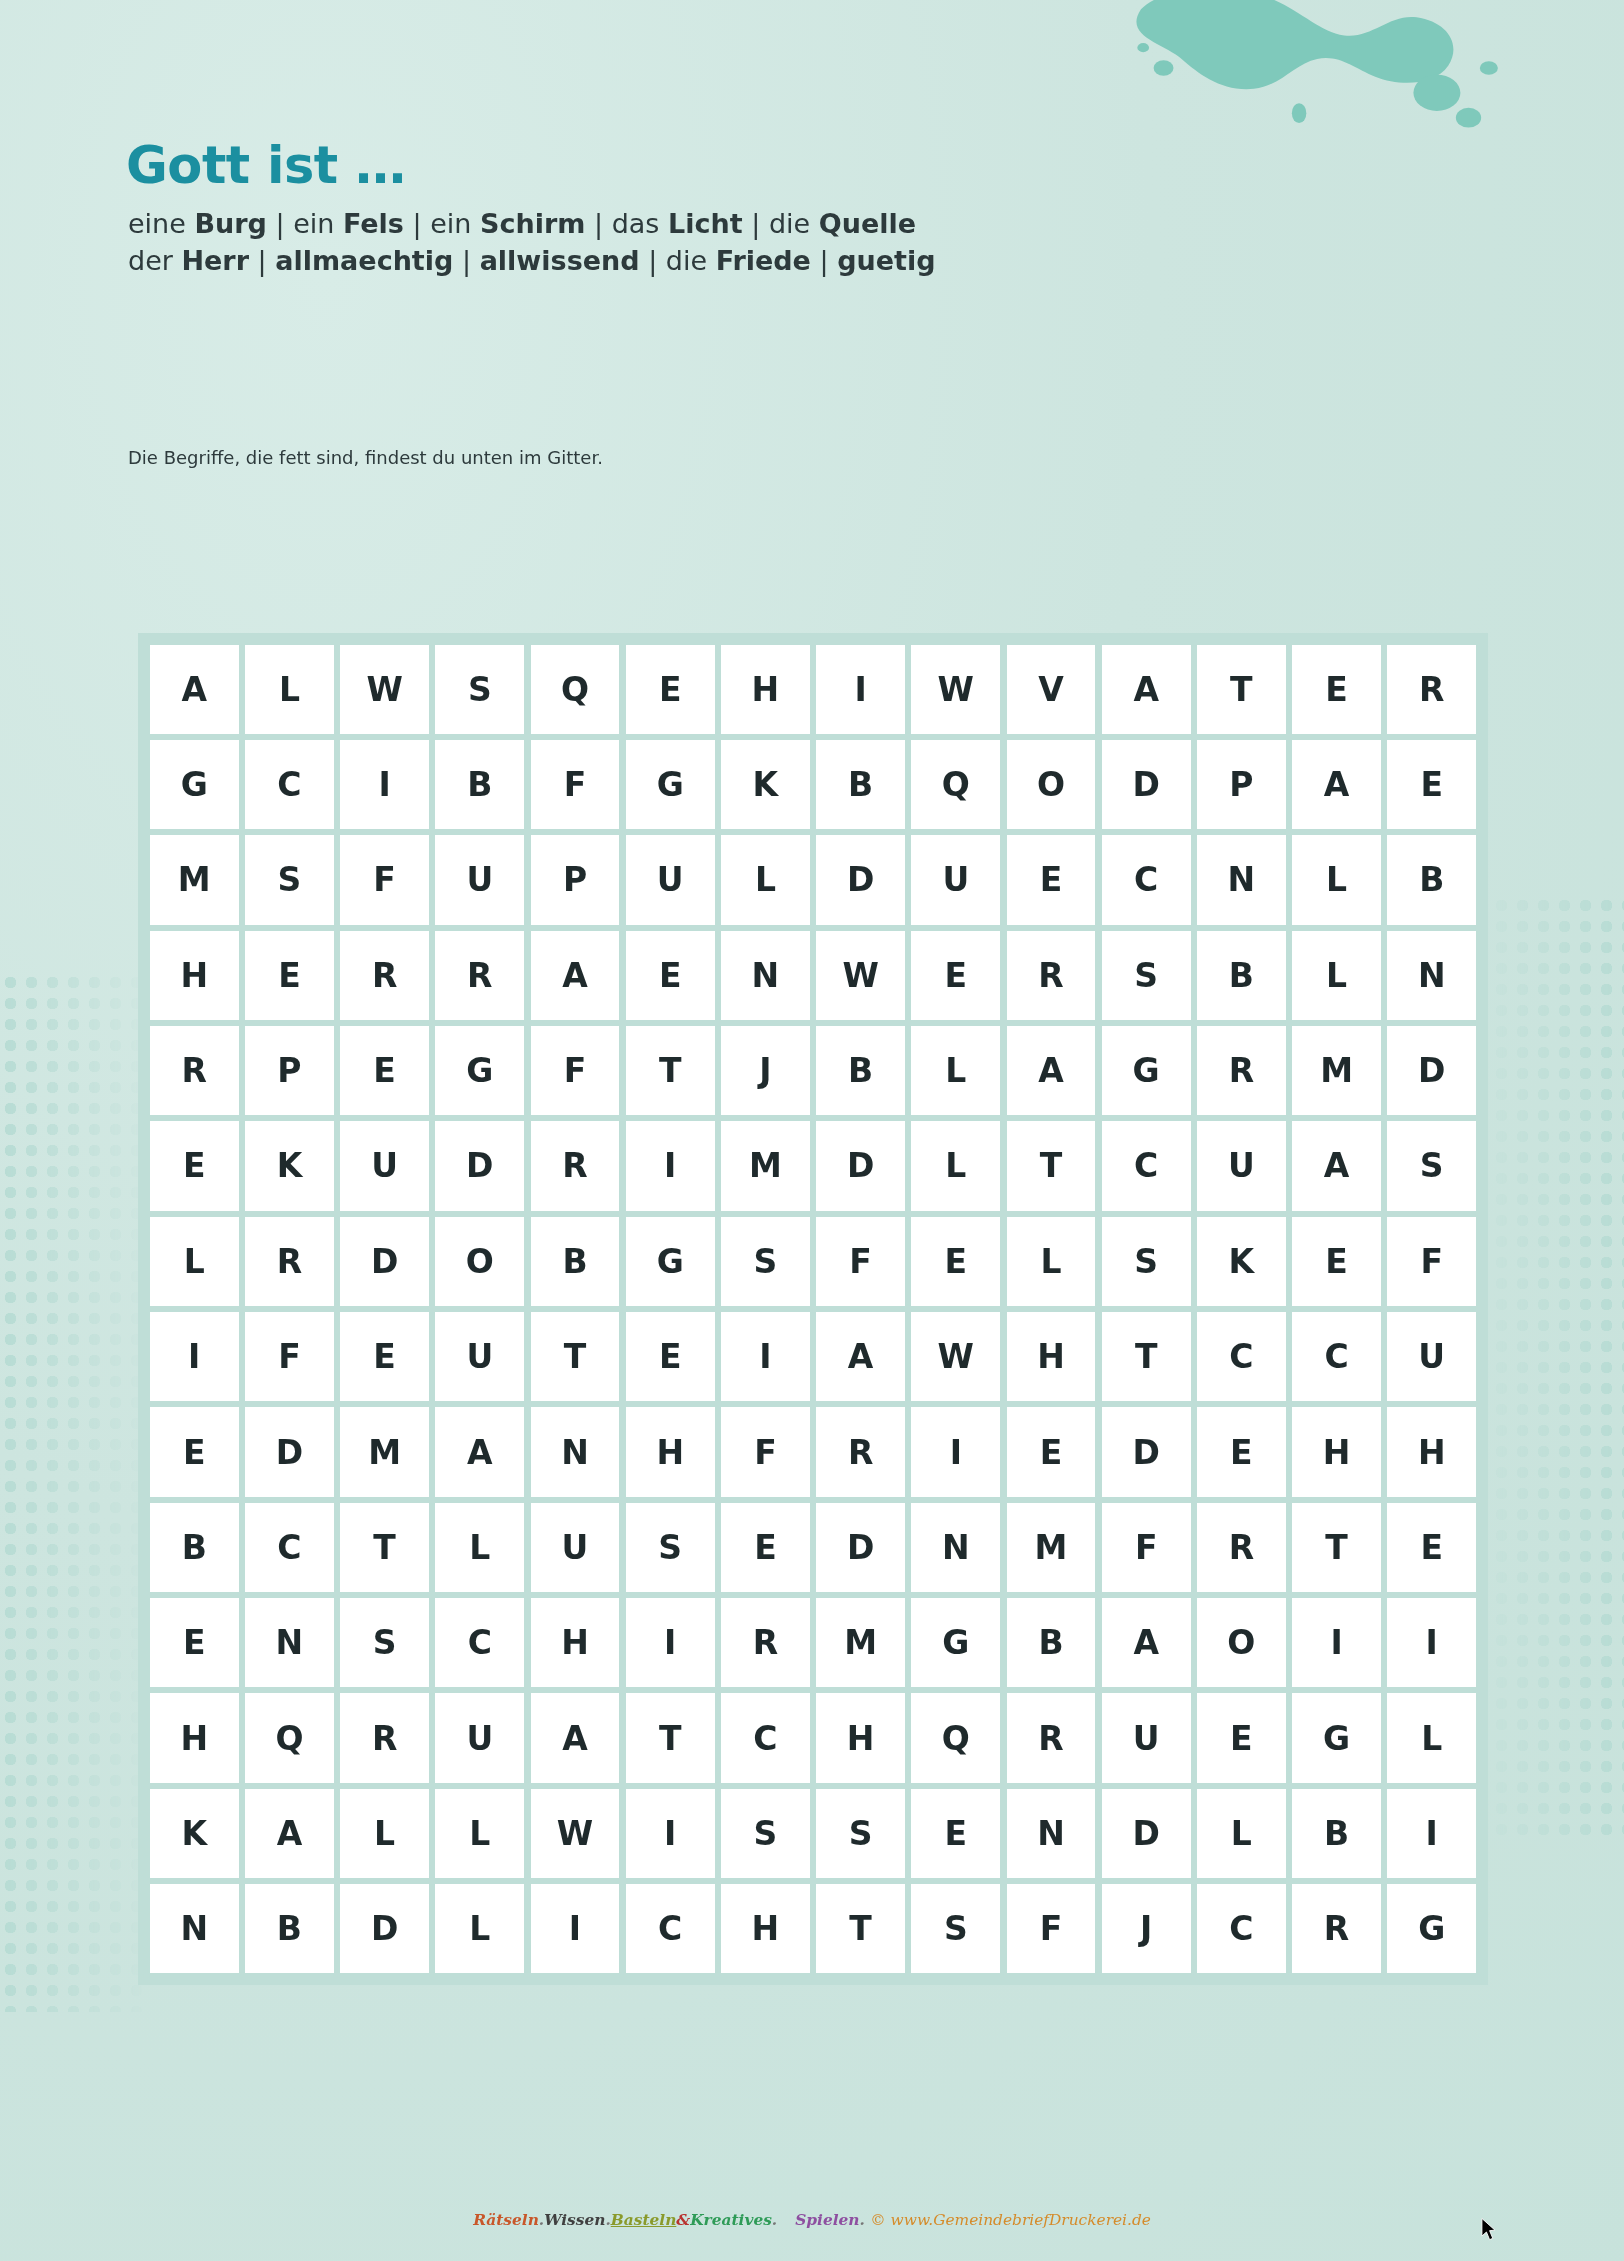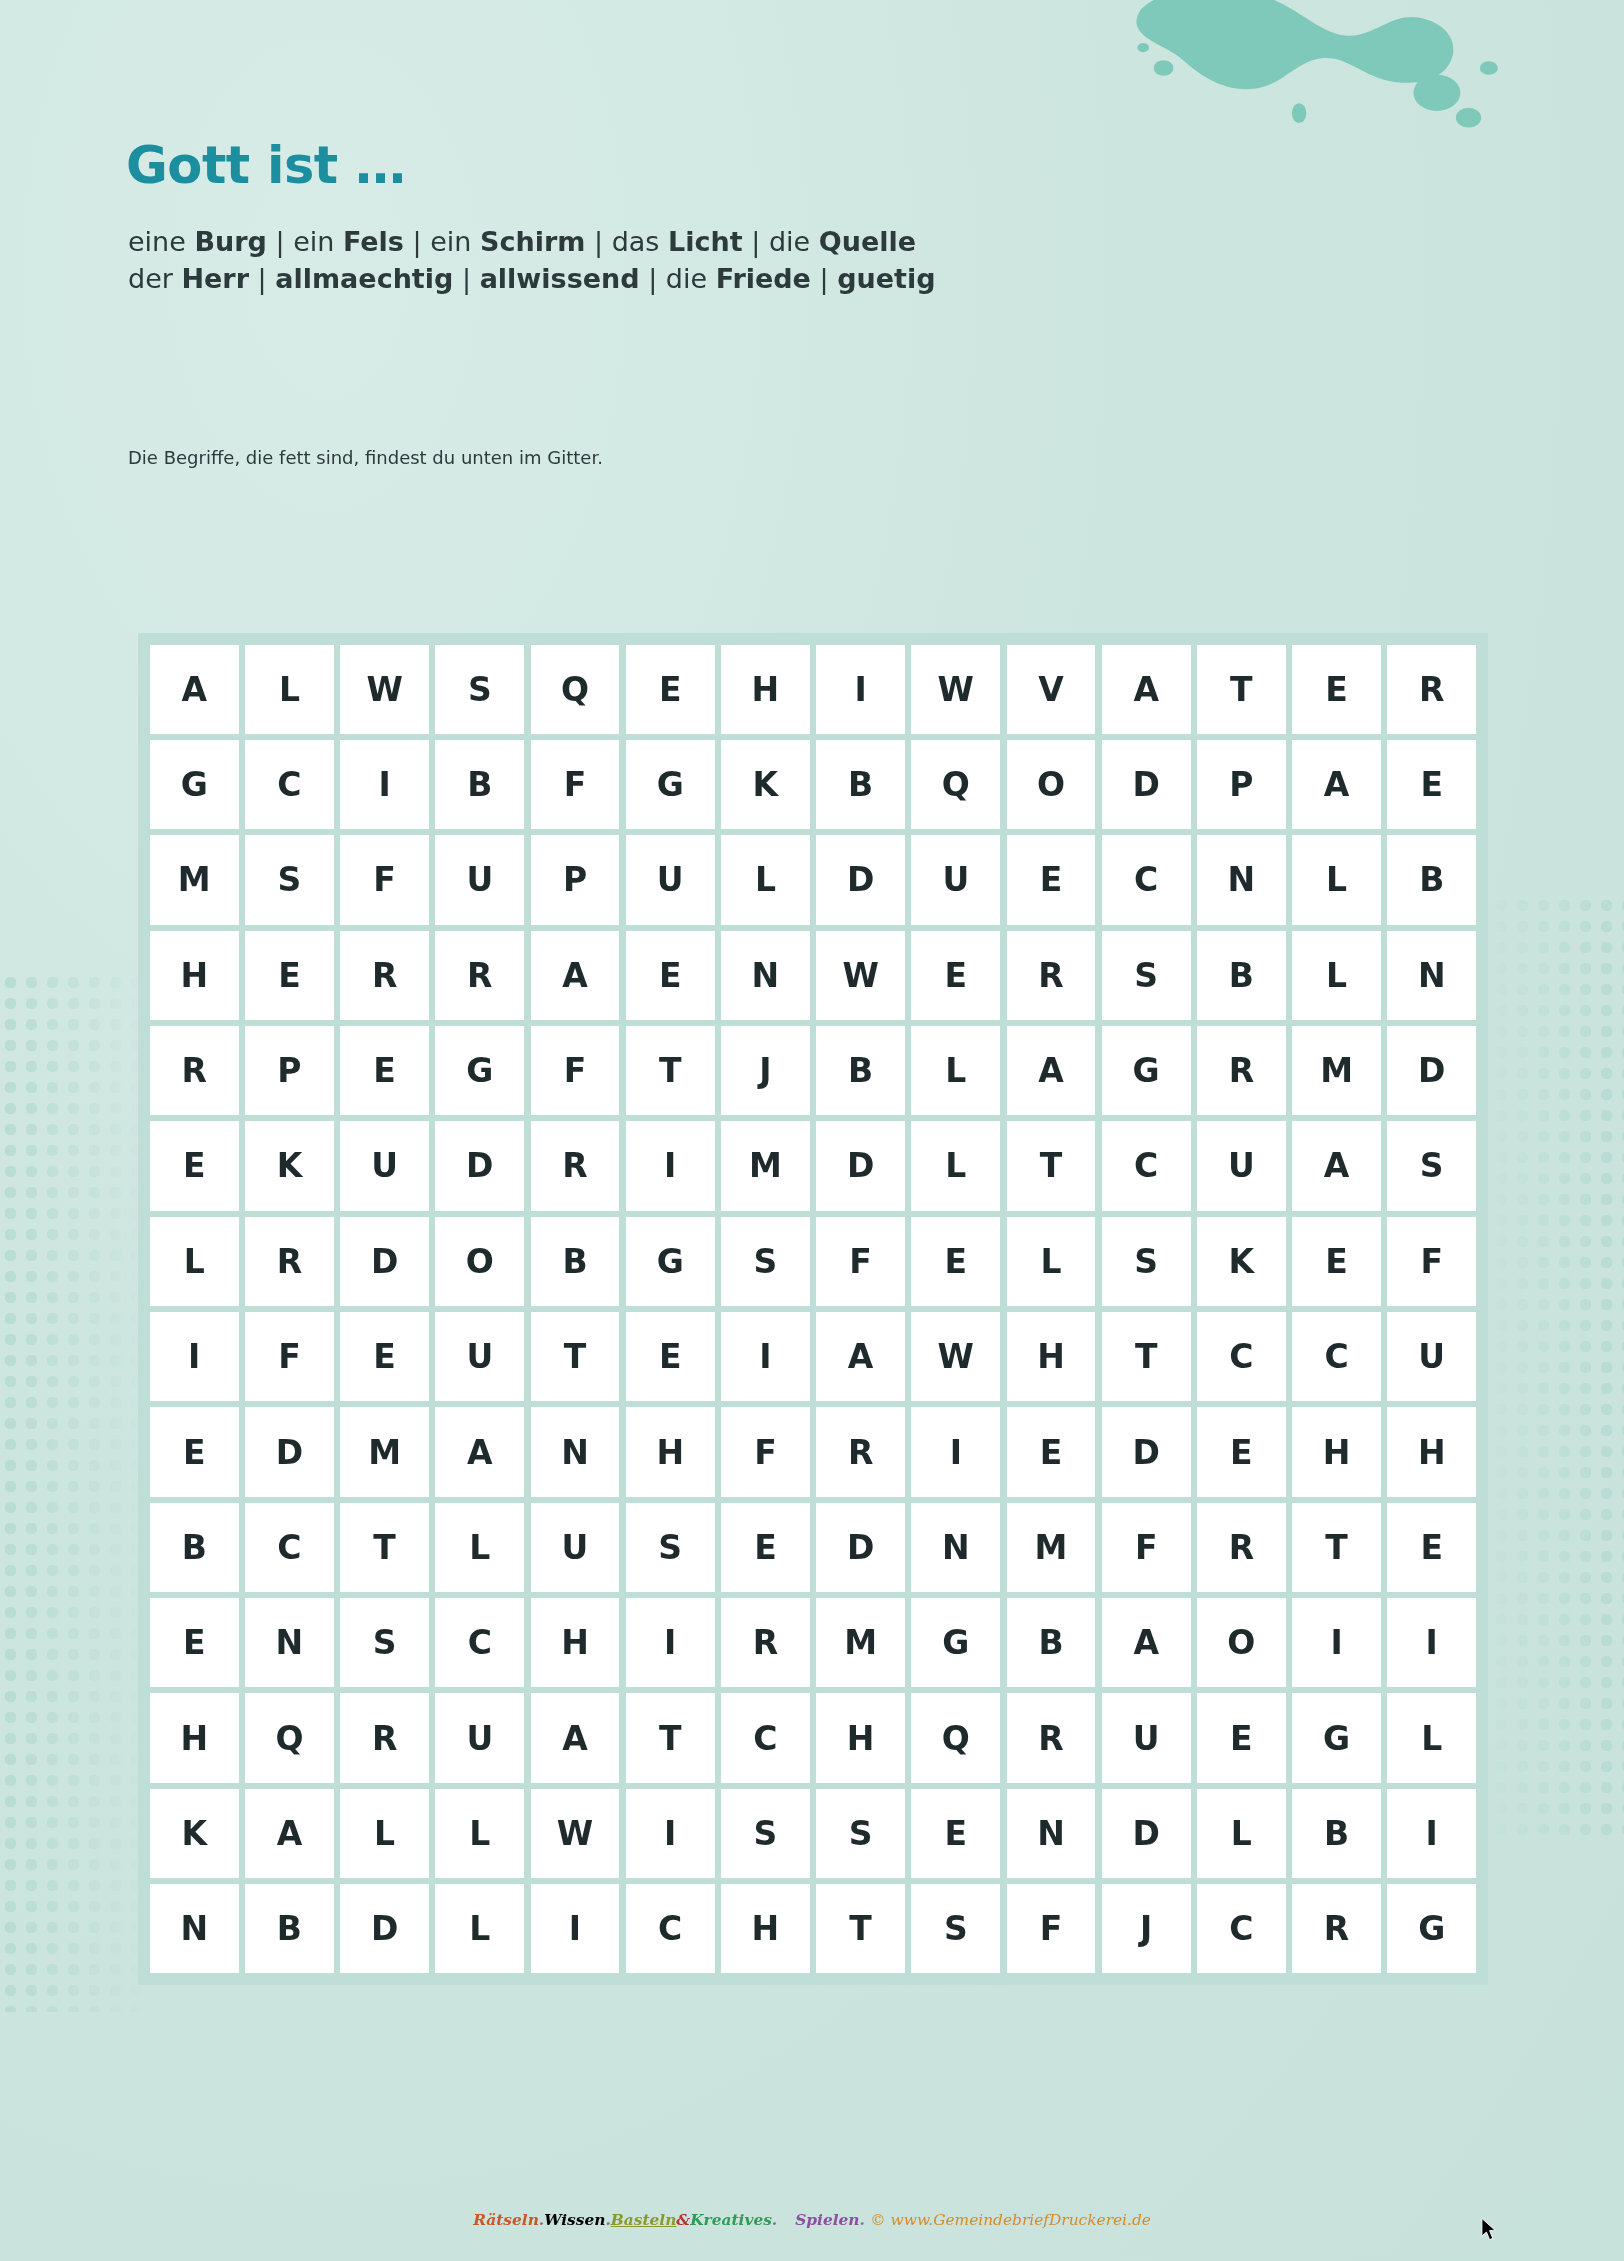--- a/index.html
+++ b/index.html
@@ -67,21 +67,21 @@
     left: 126px;
     top: 136px;
     font-size: 51px;
     font-weight: bold;
     color: #1b8fa0;
     letter-spacing: -0.5px;
   }
   .subtitle-block {
     position: absolute;
     left: 128px;
-    top: 224px;
+    top: 206px;
     width: 1176px;
     font-size: 27px;
     color: #2d3a3c;
     line-height: 1.37;
   }
   .subtitle-block .b {
     font-weight: bold;
   }
   .instructions {
     position: absolute;
@@ -132,21 +132,21 @@
     width: 100%;
     text-align: center;
     font-family: "DejaVu Serif", serif;
     font-size: 15.4px;
     font-style: italic;
     font-weight: bold;
     z-index: 6;
     white-space: nowrap;
   }
   .footer .c1 { color: #c8572a; }
-  .footer .c2 { color: #000000; }
+  .footer .c2 { color: #404040; }
   .footer .c3 { color: #8a9a2b; text-decoration: underline; }
   .footer .c4 { color: #b9322f; }
   .footer .c5 { color: #2e9b57; }
   .footer .c6 { color: #8e4fa0; margin-left: 18px; }
   .footer .c7 { color: #d58b2a; font-style: italic; font-weight: normal; }
   .footer .dot { color: #777; }
 
   .cursor {
     position: absolute;
     left: 1481px;

